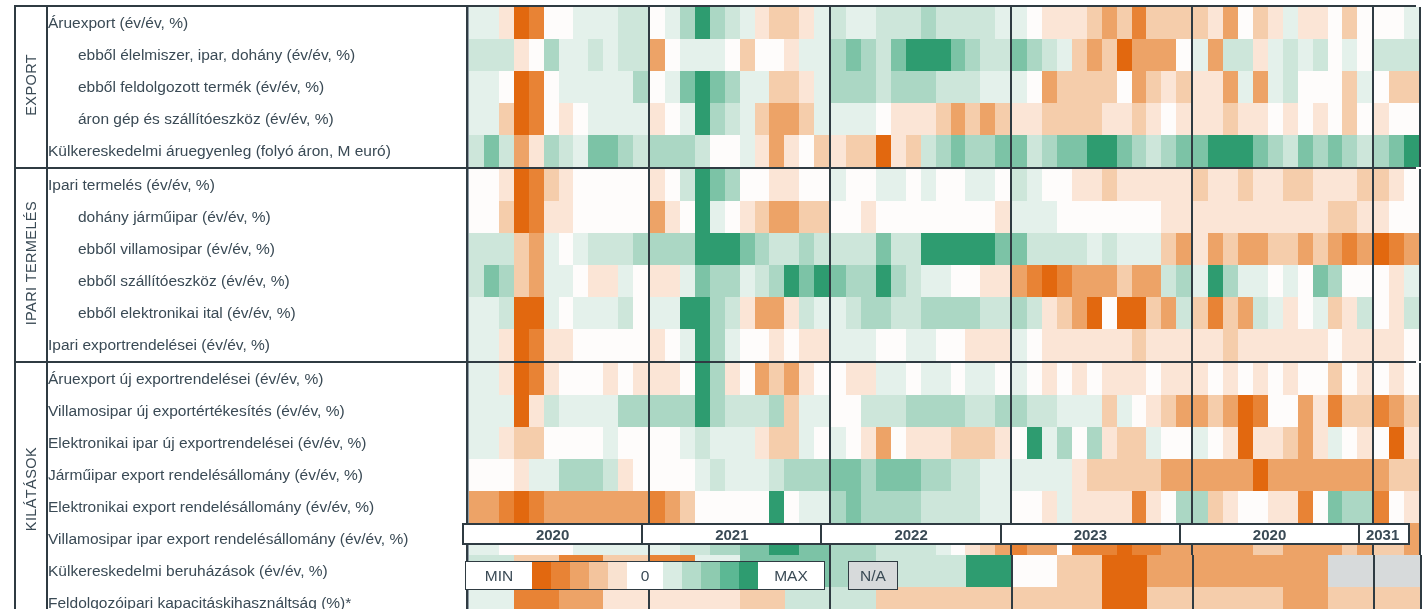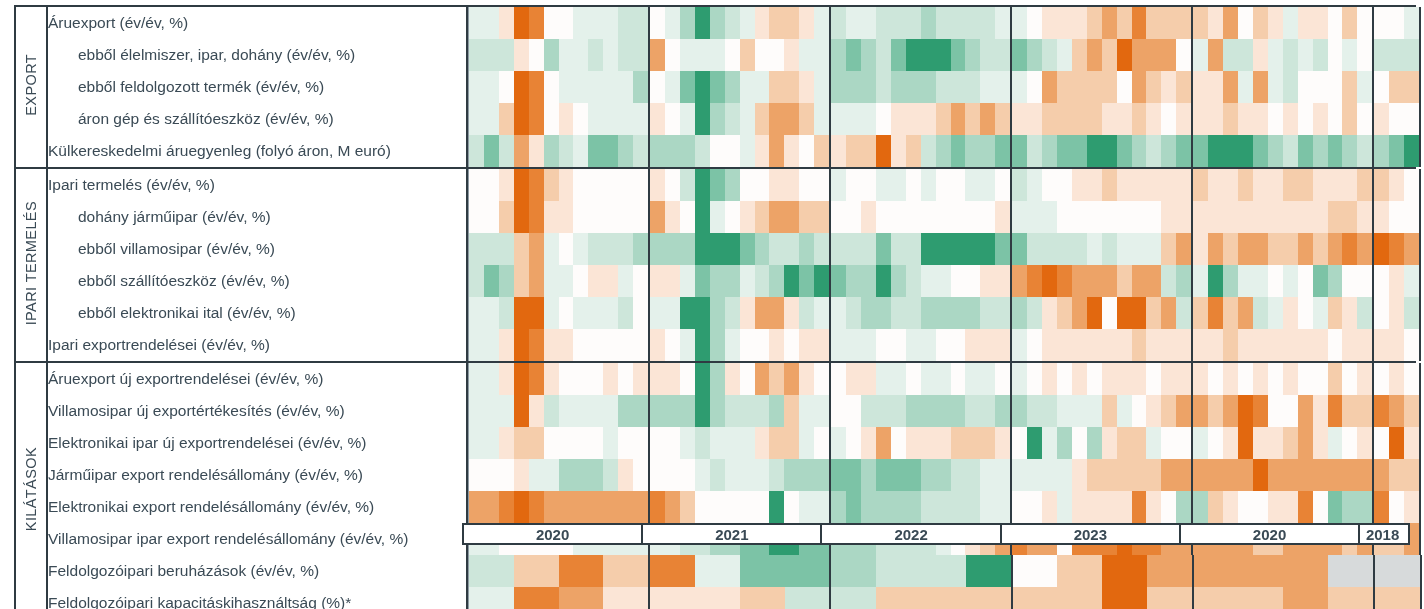--- a/index.html
+++ b/index.html
@@ -1492,21 +1492,21 @@
                 </div>
                 <div class="yblock">
                   <div class="cellc" style="width: 14.9365px; background: rgb(245, 205, 171);"></div>
                   <div class="cellc" style="width: 14.9365px; background: rgb(245, 205, 171);"></div>
                   <div class="cellc" style="width: 14.9365px; background: rgb(237, 163, 103);"></div>
                 </div>
               </div>
             </td>
           </tr>
           <tr>
-            <td class="lbl-cell">Feldolgozóipari beruházások (év/év, %)</td>
+            <td class="lbl-cell">Külkereskedelmi beruházások (év/év, %)</td>
             <td class="heat-cell">
               <div class="rowstrip">
                 <div class="yblock">
                   <div class="cellc" style="width: 44.8095px; background: rgb(205, 230, 218);"></div>
                   <div class="cellc" style="width: 44.8095px; background: rgb(245, 205, 171);"></div>
                   <div class="cellc" style="width: 44.8095px; background: rgb(232, 131, 53);"></div>
                   <div class="cellc" style="width: 44.8095px; background: rgb(245, 205, 171);"></div>
                 </div>
                 <div class="yblock">
                   <div class="cellc" style="width: 44.8095px; background: rgb(232, 131, 53);"></div>
@@ -1581,17 +1581,39 @@
         </tbody>
     </table>
   </div>
 
   <div class="years" id="years">
       <div class="yr" style="width: 179.238px;">2020</div>
       <div class="yr" style="width: 179.238px;">2021</div>
       <div class="yr" style="width: 179.238px;">2022</div>
       <div class="yr" style="width: 179.238px;">2023</div>
       <div class="yr" style="width: 179.238px;">2020</div>
-      <div class="yr" style="width: 44.8095px;">2018</div>
+      <div class="yr" style="width: 44.8095px;">2031</div>
     </div>
 
+  <div class="legend">
+    <div class="legbox">
+      <div class="legtxt">MIN</div>
+      <div class="swatches" id="sw-neg">
+          <div class="sw" style="background: rgb(226, 104, 15);"></div>
+          <div class="sw" style="background: rgb(232, 131, 53);"></div>
+          <div class="sw" style="background: rgb(237, 163, 103);"></div>
+          <div class="sw" style="background: rgb(243, 196, 157);"></div>
+          <div class="sw" style="background: rgb(249, 226, 208);"></div>
+        </div>
+      <div class="legzero">0</div>
+      <div class="swatches" id="sw-pos">
+          <div class="sw" style="background: rgb(217, 236, 227);"></div>
+          <div class="sw" style="background: rgb(180, 220, 202);"></div>
+          <div class="sw" style="background: rgb(142, 203, 176);"></div>
+          <div class="sw" style="background: rgb(92, 184, 148);"></div>
+          <div class="sw" style="background: rgb(46, 156, 112);"></div>
+        </div>
+      <div class="legtxt">MAX</div>
+    </div>
+    <div class="na">N/A</div>
+  </div>
 
 </div>
 
 </body></html>

